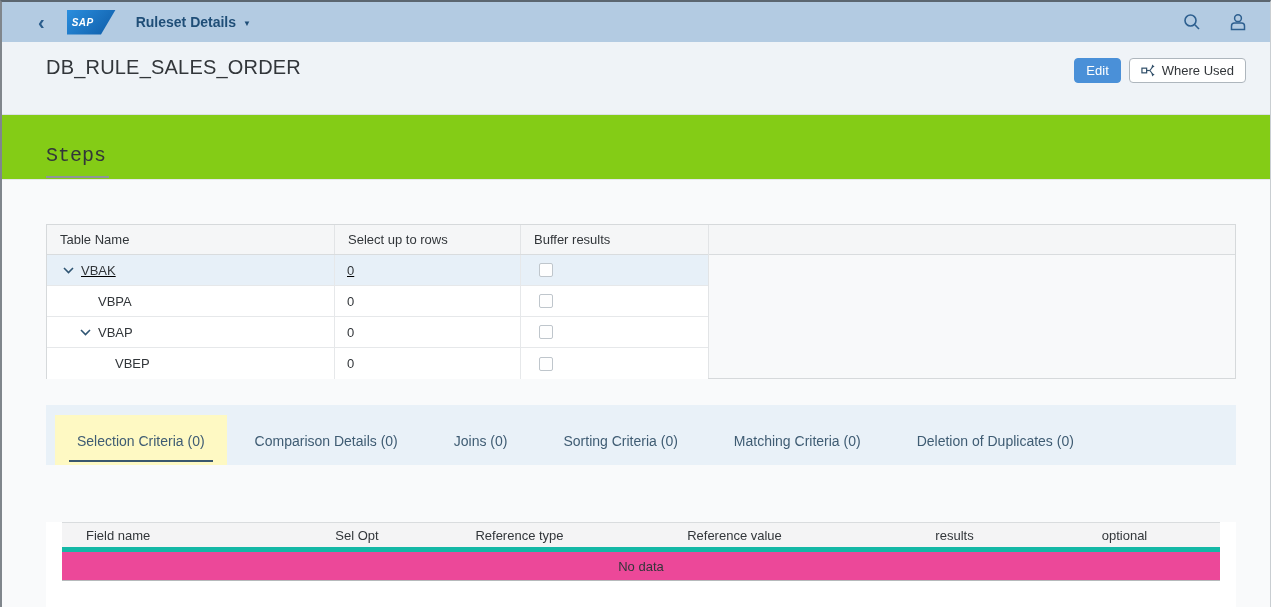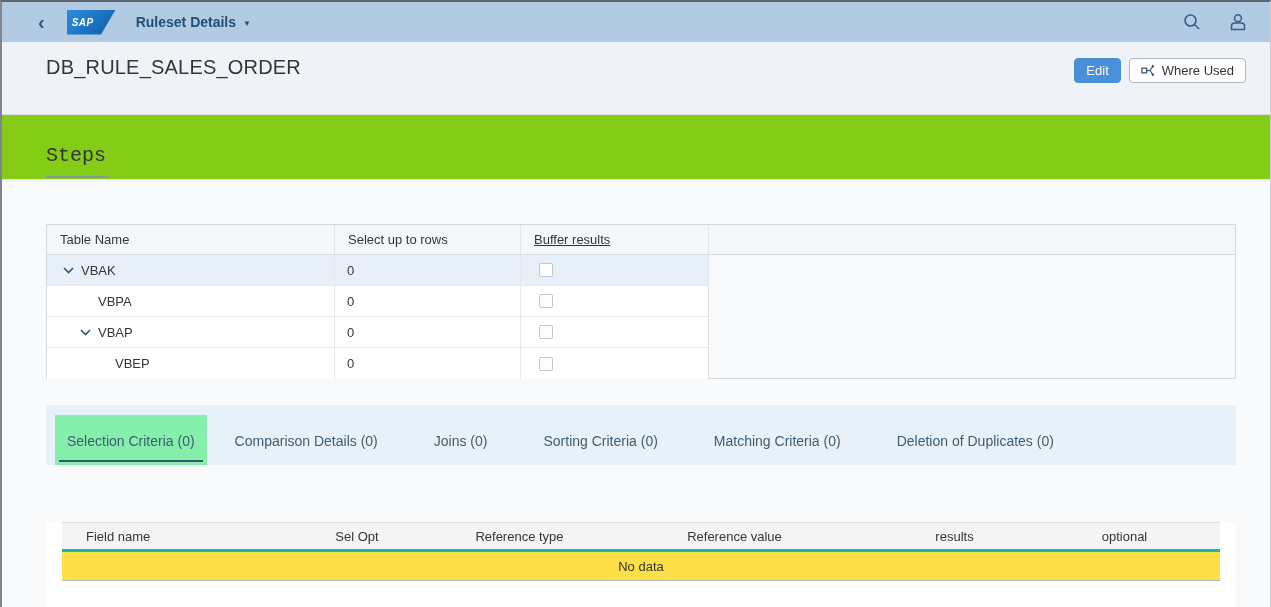--- a/index.html
+++ b/index.html
@@ -42,51 +42,51 @@
     padding:0 3px 9px 0; border-bottom:2px solid #8f9499; min-width:48px; cursor:pointer; }
 
   
   .steps-table{ margin:44px 0 0 44px; width:1190px; border:1px solid #d6d9db; display:flex; height:155px; background:#b91c1c; }
   .st-left{ width:661px; }
   .st-right{ flex:1; border-left:1px solid #e2e4e6; display:flex; flex-direction:column; }
   .st-right .hfill{ height:30px; background:#f5f6f7; border-bottom:1px solid #d9dcde; }
   .st-right .bfill{ flex:1; background:#f8f9fa; }
   .shead{ display:flex; height:30px; background:#f5f6f7; border-bottom:1px solid #d9dcde; }
   .shead .hcell{ font-size:13px; color:#32363a; display:flex; align-items:center; padding-left:13px; border-right:1px solid #e2e4e6; }
-  .shead .hcell:last-child{ border-right:none;text-decoration:underline; }
+  .shead .hcell:last-child{ border-right:none; }
   .c1{ width:288px; } .c2{ width:186px; } .c3{ width:187px; border-right:none !important; }
   .trow{ display:flex; height:31px; border-bottom:1px solid #e6e8ea; background:#fff; }
   .trow:last-child{ border-bottom:none; }
-  .trow.sel{ background:#e7f0f8; }
+  .trow.sel{ background:#e7f0f8;text-decoration:underline; }
   .trow .cell{ display:flex; align-items:center; font-size:13px; color:#32363a; border-right:1px solid #e6e8ea; }
   .trow .cell:last-child{ border-right:none; }
   .tree-indent{ flex:none; }
   .chev{ width:18px; flex:none; display:flex; align-items:center; cursor:pointer; }
   .chev.hidden-chev{ visibility:hidden; }
   .rows-cell{ padding-left:12px; }
   .buf-cell{ padding-left:18px; }
   .checkbox{ width:14px; height:14px; border:1px solid #bfc6cc; border-radius:2px; background:#fefefe; cursor:pointer; }
 
   
   .tabstrip{ margin:26px 0 0 44px; width:1190px; height:60px; background:#e9f1f8;
     display:flex; align-items:flex-end; padding-left:9px; }
   .tab{ height:50px; display:flex; align-items:center; padding:0 20px; font-size:14px; color:#3f5c73; cursor:pointer; white-space:nowrap; }
-  .tab.hl{ background:#86efac; padding:0 4px;justify-content:flex-end; }
+  .tab.hl{ background:#fef9c3; padding:0 14px;justify-content:flex-end; }
   .tab .lbl{ padding:14px 8px 11px; border-bottom:2px solid transparent; }
   .tab.sel .lbl{ border-bottom-color:#3a576d; }
 
   
   .tab-content{ margin-left:44px; width:1190px; height:132px; background:#fff; border-bottom:2px solid #cfe0ec; }
   .crit-table{ margin:57px 16px 0 16px; border-top:1px solid #d9dcde; }
-  .crit-head{ display:flex; height:29px; background:#f4f4f5; border-bottom:3px solid #14b8a6; align-items:center; }
+  .crit-head{ display:flex; height:29px; background:#f4f4f5; border-bottom:5px solid #14b8a6; align-items:center; }
   .crit-head .ch{ font-size:13px; color:#32363a; text-align:center; }
   .ch.k1{ width:240px; text-align:left; padding-left:24px; }
   .ch.k2{ width:110px; } .ch.k3{ width:215px; } .ch.k4{ width:215px; } .ch.k5{ width:225px; } .ch.k6{ width:115px; }
   .crit-empty{ height:29px; display:flex; align-items:center; justify-content:center;
-    font-size:13px; color:#32363a; border-bottom:1px solid #b6b9bb; background:#fde047; }
+    font-size:13px; color:#32363a; border-bottom:1px solid #b6b9bb; background:#ec4899; }
 </style>
 </head>
 <body>
 
 <div class="viewport">
 
   <div class="topbar">
     <div class="back-btn">‹</div>
     <div class="sap-logo">
       <span>SAP</span>

